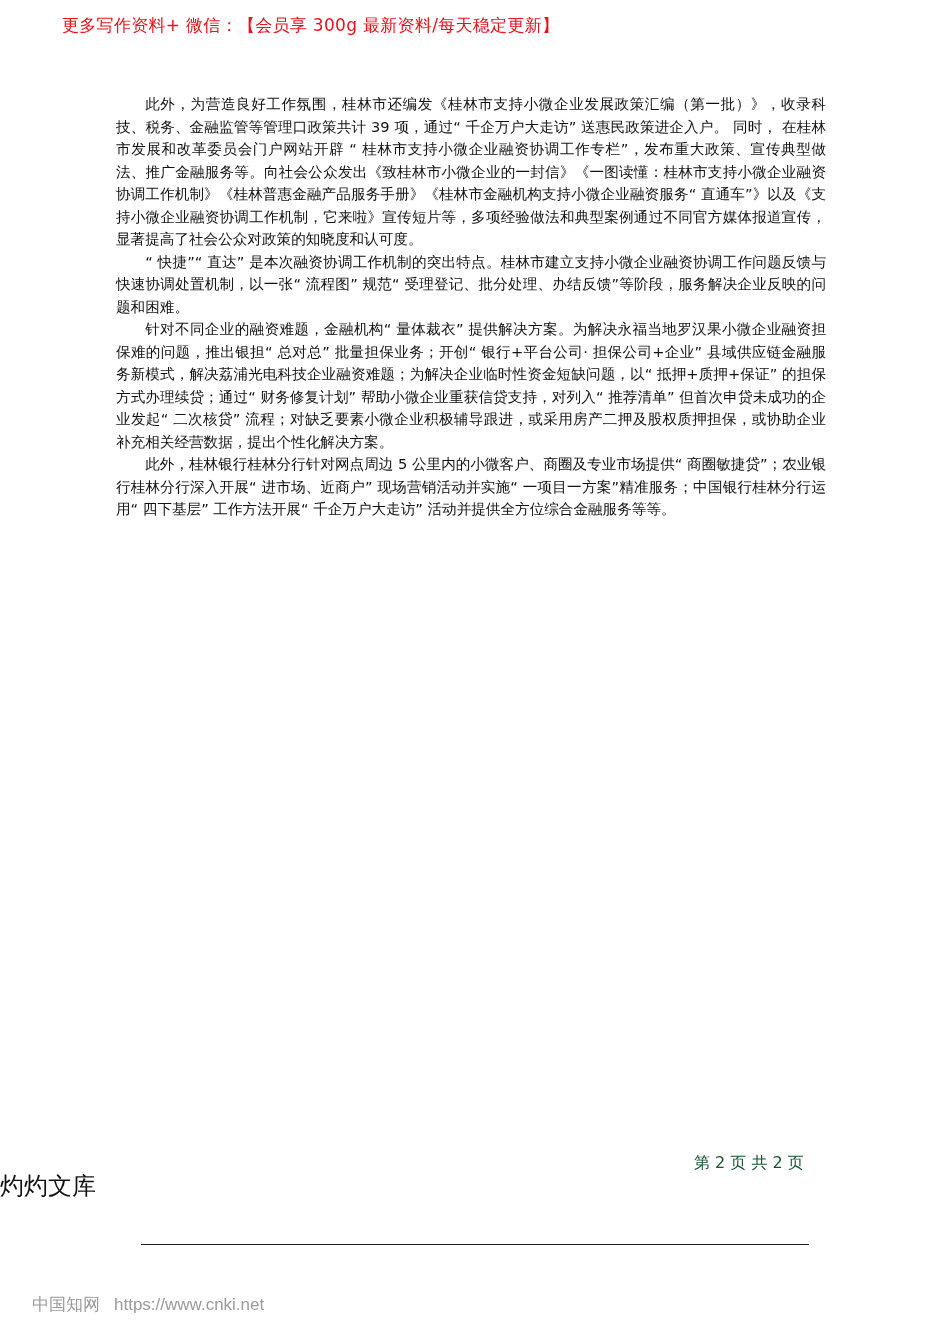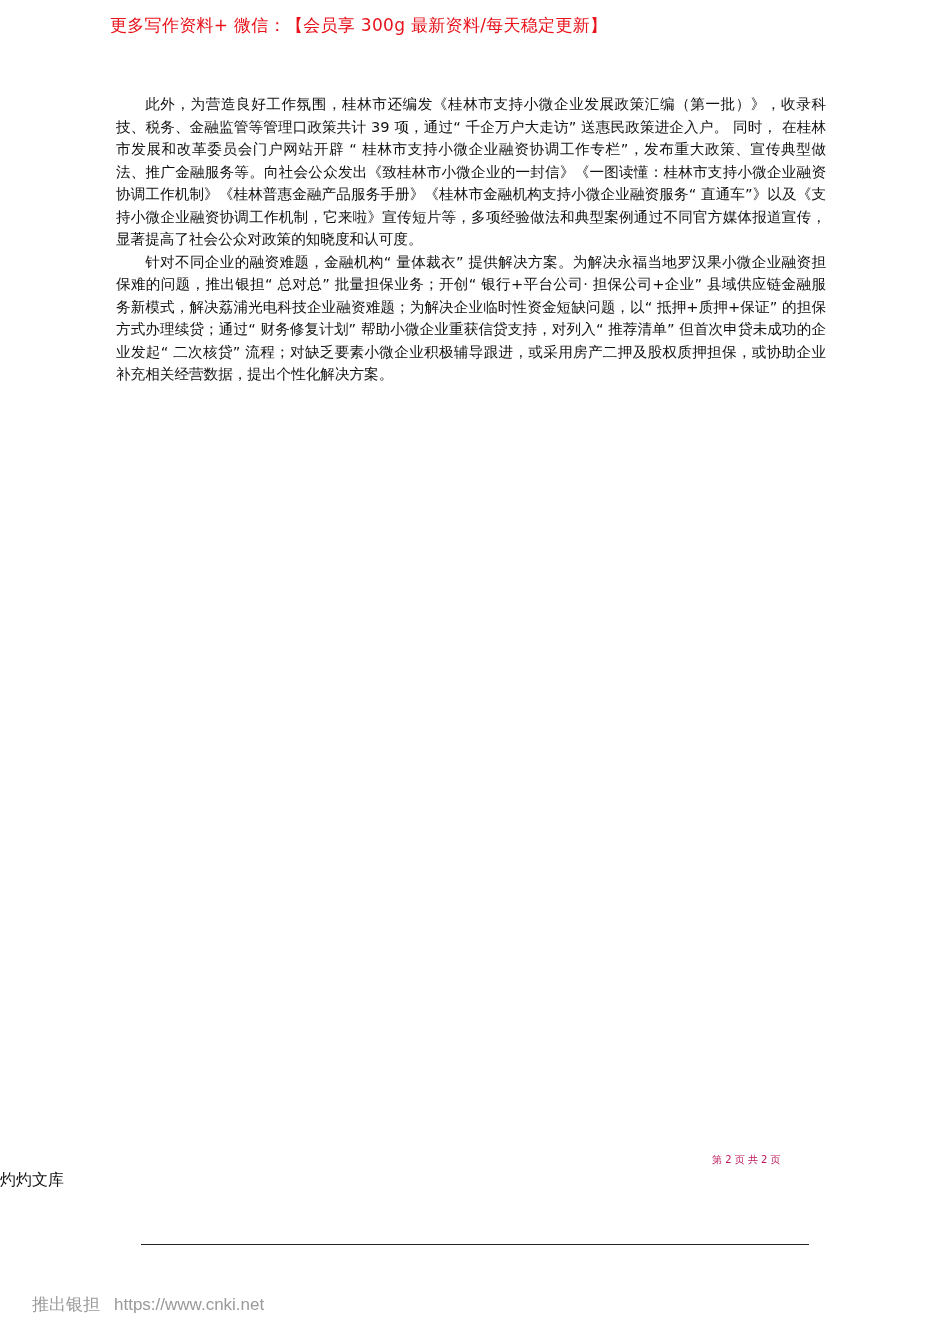--- a/index.html
+++ b/index.html
@@ -16,49 +16,48 @@
     color: #111111;
   }
   .promo-banner {
     position: absolute;
     left: 62px;
     top: 14px;
     font-size: 17px;
     color: #e8121b;
     letter-spacing: 0.3px;
     white-space: nowrap;
-    margin-left: 48px;
   }
   .article {
     position: absolute;
     left: 116px;
     top: 93px;
     width: 710px;
     font-size: 14.6px;
     line-height: 22.5px;
     text-align: justify;
     text-justify: inter-character;
   }
   .article p {
     margin: 0;
     text-indent: 2em;
   }
   .page-number {
     position: absolute;
-    left: 712px;
+    left: 694px;
     top: 1153px;
-    font-size: 10px;
-    color: #be185d;
+    font-size: 16px;
+    color: #14532d;
     white-space: nowrap;
   }
   .library-name {
     position: absolute;
     left: 0px;
     top: 1170px;
-    font-size: 16px;
+    font-size: 24px;
     color: #111;
     white-space: nowrap;
   }
   .footer-rule {
     position: absolute;
     left: 141px;
     top: 1244px;
     width: 668px;
     height: 0;
     border-top: 1.5px solid #222;
@@ -77,21 +76,23 @@
     font-size: 17px;
   }
 </style>
 </head>
 <body>
 
 <div class="promo-banner">更多写作资料+ 微信：【会员享 300g 最新资料/每天稳定更新】</div>
 
 <div class="article">
   <p>此外，为营造良好工作氛围，桂林市还编发《桂林市支持小微企业发展政策汇编（第一批）》，收录科技、税务、金融监管等管理口政策共计 39 项，通过“ 千企万户大走访” 送惠民政策进企入户。 同时， 在桂林市发展和改革委员会门户网站开辟 “ 桂林市支持小微企业融资协调工作专栏”，发布重大政策、宣传典型做法、推广金融服务等。向社会公众发出《致桂林市小微企业的一封信》《一图读懂：桂林市支持小微企业融资协调工作机制》《桂林普惠金融产品服务手册》《桂林市金融机构支持小微企业融资服务“ 直通车”》以及《支持小微企业融资协调工作机制，它来啦》宣传短片等，多项经验做法和典型案例通过不同官方媒体报道宣传，显著提高了社会公众对政策的知晓度和认可度。</p>
+  <p>“ 快捷”“ 直达” 是本次融资协调工作机制的突出特点。桂林市建立支持小微企业融资协调工作问题反馈与快速协调处置机制，以一张“ 流程图” 规范“ 受理登记、批分处理、办结反馈”等阶段，服务解决企业反映的问题和困难。</p>
   <p>针对不同企业的融资难题，金融机构“ 量体裁衣” 提供解决方案。为解决永福当地罗汉果小微企业融资担保难的问题，推出银担“ 总对总” 批量担保业务；开创“ 银行+平台公司· 担保公司+企业” 县域供应链金融服务新模式，解决荔浦光电科技企业融资难题；为解决企业临时性资金短缺问题，以“ 抵押+质押+保证” 的担保方式办理续贷；通过“ 财务修复计划” 帮助小微企业重获信贷支持，对列入“ 推荐清单” 但首次申贷未成功的企业发起“ 二次核贷” 流程；对缺乏要素小微企业积极辅导跟进，或采用房产二押及股权质押担保，或协助企业补充相关经营数据，提出个性化解决方案。</p>
+  <p>此外，桂林银行桂林分行针对网点周边 5 公里内的小微客户、商圈及专业市场提供“ 商圈敏捷贷”；农业银行桂林分行深入开展“ 进市场、近商户” 现场营销活动并实施“ 一项目一方案”精准服务；中国银行桂林分行运用“ 四下基层” 工作方法开展“ 千企万户大走访” 活动并提供全方位综合金融服务等等。</p>
 </div>
 
 <div class="page-number">第 2 页 共 2 页</div>
 <div class="library-name">灼灼文库</div>
 <div class="footer-rule"></div>
 <div class="cnki-mark">
-  <span>推出银担</span><span class="cnki-url">https://www.cnki.net</span>
+  <span>中国知网</span><span class="cnki-url">https://www.cnki.net</span>
 </div>
 
 </body></html>

